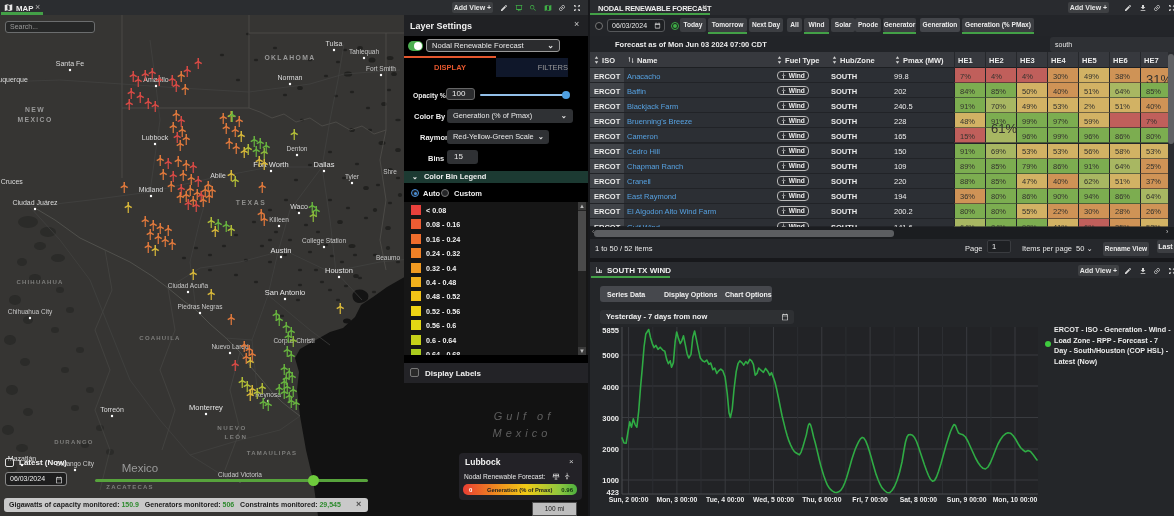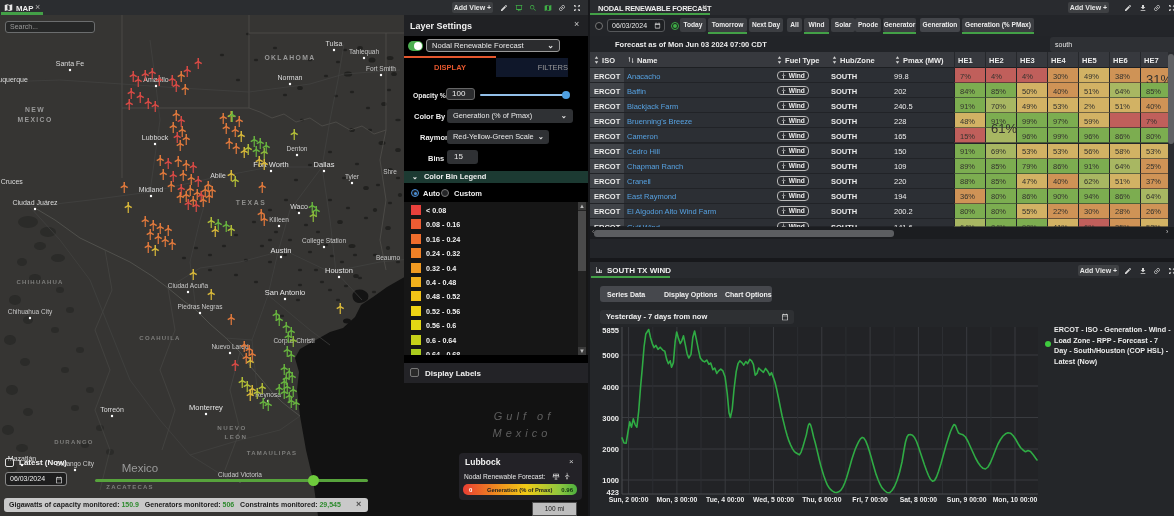--- a/index.html
+++ b/index.html
@@ -851,20 +851,29 @@
 
   <div class="abs" style="left:578px;top:52px;width:6px;height:175px;background:#2a2c30;"></div>
   <div class="abs" style="left:578px;top:54px;width:6px;height:90px;background:#606265;border-radius:3px;"></div>
 
   <div class="abs" style="left:0;top:227px;width:584px;height:12px;background:#1b1d20;">
     <span class="abs" style="left:2px;top:1px;color:#888;font-size:7px;">‹</span>
     <div class="abs" style="left:4px;top:2.5px;width:300px;height:7px;background:#5c5e61;border-radius:3px;"></div>
     <span class="abs" style="left:576px;top:1px;color:#ccc;font-size:7px;">›</span>
   </div>
 
+  <div class="abs" style="left:0;top:239px;width:584px;height:19px;background:#26282c;">
+    <span class="abs" style="left:5px;top:5px;color:#e8e8e8;font-size:7.5px;">1 to 50 / 52 items</span>
+    <span class="abs" style="left:375px;top:5px;color:#e8e8e8;font-size:7.5px;">Page</span>
+    <div class="abs" style="left:397px;top:1px;width:24px;height:13px;background:#1e2023;border:1px solid #3a3c40;border-radius:2px;color:#eee;font-size:7.5px;line-height:11px;padding-left:4px;">1</div>
+    <span class="abs" style="left:432px;top:5px;color:#e8e8e8;font-size:7.5px;">Items per page</span>
+    <span class="abs" style="left:486px;top:5px;color:#e8e8e8;font-size:7.5px;">50 ⌄</span>
+    <div class="abs" style="left:513px;top:3px;width:46px;height:14px;background:#3c3e42;border-radius:2px;color:#ececec;font-size:6.6px;font-weight:bold;text-align:center;line-height:14px;white-space:nowrap;">Rename View</div>
+    <div class="abs" style="left:567px;top:1px;width:17px;height:13px;background:#3c3e42;border-radius:2px 0 0 2px;color:#ececec;font-size:7px;font-weight:bold;text-align:center;line-height:13px;">Last</div>
+  </div>
 </div>
 
 <div class="abs" style="left:590px;top:262px;width:584px;height:254px;background:#242629;">
   <div class="abs" style="left:0;top:0;width:584px;height:16px;background:#292b2f;">
     <svg class="abs" style="left:5px;top:4px" width="8" height="8" viewBox="0 0 24 24">
           <path fill="#cfcfcf" d="M3 3v18h18v-2H5V3H3zm4 12h3v4H7v-4zm5-6h3v10h-3V9zm5 3h3v7h-3v-7z"></path>
         </svg>
     <span class="abs ttl" style="left:17px;top:4px;font-size:8px;">SOUTH TX WIND</span>
     <span class="abs" style="left:72px;top:3px;color:#aaa;font-size:9px;">×</span>
     <div class="abs" style="left:1px;top:13.5px;width:79px;height:2px;background:#43a047;"></div>

